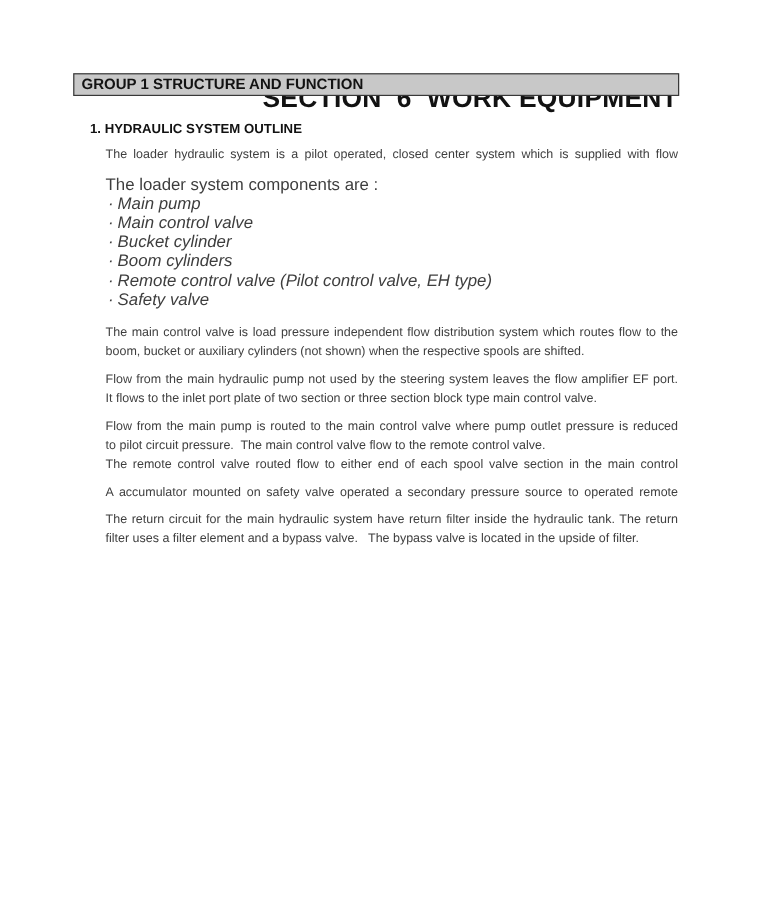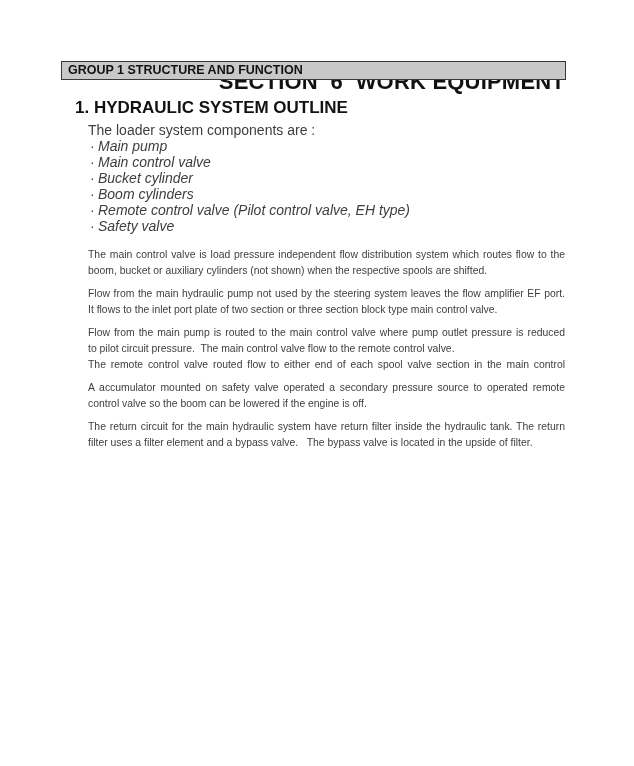--- a/index.html
+++ b/index.html
@@ -42,21 +42,21 @@
   }
   .doc-body {
     position: absolute;
     top: 101px;
     left: 75px;
     width: 490px;
     color: #3e3e3e;
   }
   .h1 {
     margin: 0 0 7px 0;
-    font-size: 17px;
+    font-size: 11px;
     font-weight: 700;
     color: #121212;
     line-height: 14px;
   }
   .para {
     margin: 0 0 7px 13px;
     width: 477px;
     font-size: 10.4px;
     line-height: 16px;
   }
@@ -86,20 +86,21 @@
   <div class="section-title">SECTION  6  WORK EQUIPMENT</div>
 
   <div class="group-bar" style="background: rgb(200, 200, 200); border-color: rgb(56, 56, 56);">
     <span>GROUP 1 STRUCTURE AND FUNCTION</span>
   </div>
 
   <div class="doc-body" style="color: rgb(62, 62, 62);">
     <div class="h1" style="color: rgb(18, 18, 18);">1. HYDRAULIC SYSTEM OUTLINE</div>
     <div id="content">
         <div class="para">
+          <div class="line j">The loader hydraulic system is a pilot operated, closed center system which is supplied with flow</div>
         </div>
         <div class="list-block">
           <div class="line">The loader system components are :</div>
           <div class="list-item"><span class="blt">·</span><span>Main pump</span></div>
           <div class="list-item"><span class="blt">·</span><span>Main control valve</span></div>
           <div class="list-item"><span class="blt">·</span><span>Bucket cylinder</span></div>
           <div class="list-item"><span class="blt">·</span><span>Boom cylinders</span></div>
           <div class="list-item"><span class="blt">·</span><span>Remote control valve (Pilot control valve, EH type)</span></div>
           <div class="list-item"><span class="blt">·</span><span>Safety valve</span></div>
         </div>
@@ -111,21 +112,20 @@
           <div class="line j">Flow from the main hydraulic pump not used by the steering system leaves the flow amplifier EF port.</div>
           <div class="line">It flows to the inlet port plate of two section or three section block type main control valve.</div>
         </div>
         <div class="para">
           <div class="line j">Flow from the main pump is routed to the main control valve where pump outlet pressure is reduced</div>
           <div class="line">to pilot circuit pressure.  The main control valve flow to the remote control valve.</div>
           <div class="line j">The remote control valve routed flow to either end of each spool valve section in the main control</div>
         </div>
         <div class="para">
           <div class="line j">A accumulator mounted on safety valve operated a secondary pressure source to operated remote</div>
-          <div class="line">control valve so the boom can be lowered if the engine is off.</div>
         </div>
         <div class="para">
           <div class="line j">The return circuit for the main hydraulic system have return filter inside the hydraulic tank. The return</div>
           <div class="line">filter uses a filter element and a bypass valve.   The bypass valve is located in the upside of filter.</div>
         </div>
       </div>
   </div>
 
 </div>
 

